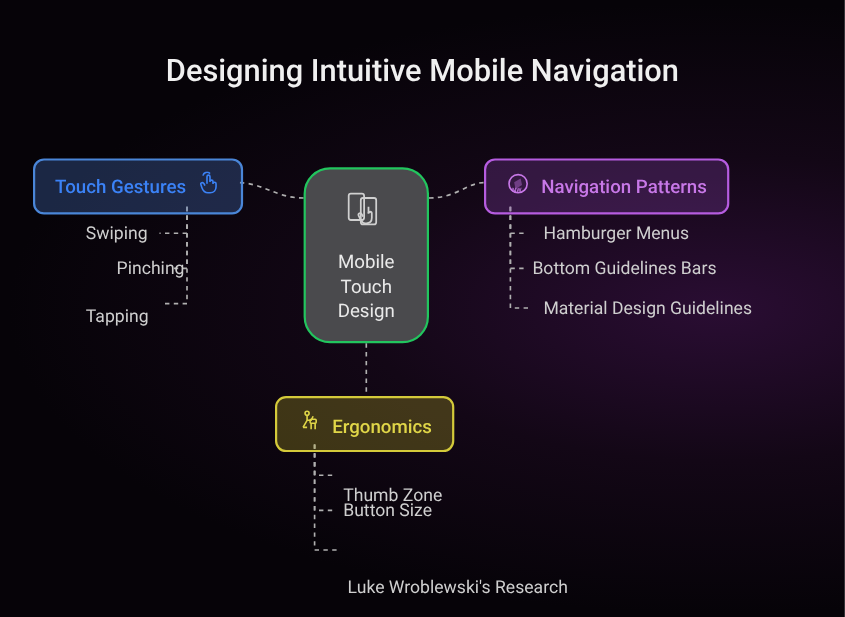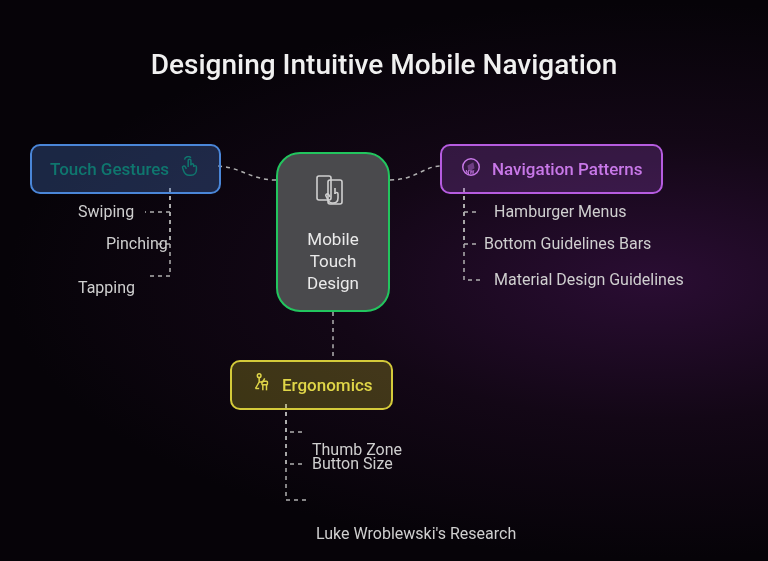--- a/index.html
+++ b/index.html
@@ -46,21 +46,21 @@
     align-items: center;
     gap: 10px;
     padding: 10px 18px;
     border-radius: 10px;
     font-size: 17px;
     font-weight: 500;
   }
   .branch-node.blue {
     background: rgba(70,110,180,0.35);
     border: 2px solid #4a86d8;
-    color: #0f766e;
+    color: #3b82f6;
   }
   .branch-node.purple {
     background: rgba(140,70,180,0.28);
     border: 2px solid #b65ce0;
     color: #c878e8;
   }
   .branch-node.yellow {
     background: rgba(190,180,40,0.28);
     border: 2px solid #d4ca3a;
     color: #e0d648;
@@ -145,21 +145,21 @@
       <polygon points="14,8 9,11 10,16 15,13" fill="currentColor" opacity="0.4"></polygon>
       <text x="6" y="20" font-size="6" fill="currentColor" stroke="none">NW</text>
     </svg>
   </span>
   <span>Navigation Patterns</span>
 </div>
 <div class="sub-item" style="left:494px; top:202px;">Hamburger Menus</div>
 <div class="sub-item" style="left:484px; top:234px;">Bottom Guidelines Bars</div>
 <div class="sub-item" style="left:494px; top:270px;">Material Design Guidelines</div>
 
-<div class="branch-node yellow" style="left:230px; top:360px;">
+<div class="branch-node yellow" style="left:250px; top:360px;align-items:flex-end;">
   <span>
     <svg width="22" height="22" viewBox="0 0 24 24" fill="none" stroke="currentColor" stroke-width="1.6">
       <circle cx="10" cy="4" r="2"></circle>
       <path d="M10 6 v5 l-4 7"></path>
       <path d="M10 11 l4 0 2 -4"></path>
       <path d="M6 18 h4"></path>
       <rect x="13" y="10" width="6" height="4" rx="1"></rect>
       <path d="M14 14 v6"></path>
       <path d="M18 14 v6"></path>
     </svg>

